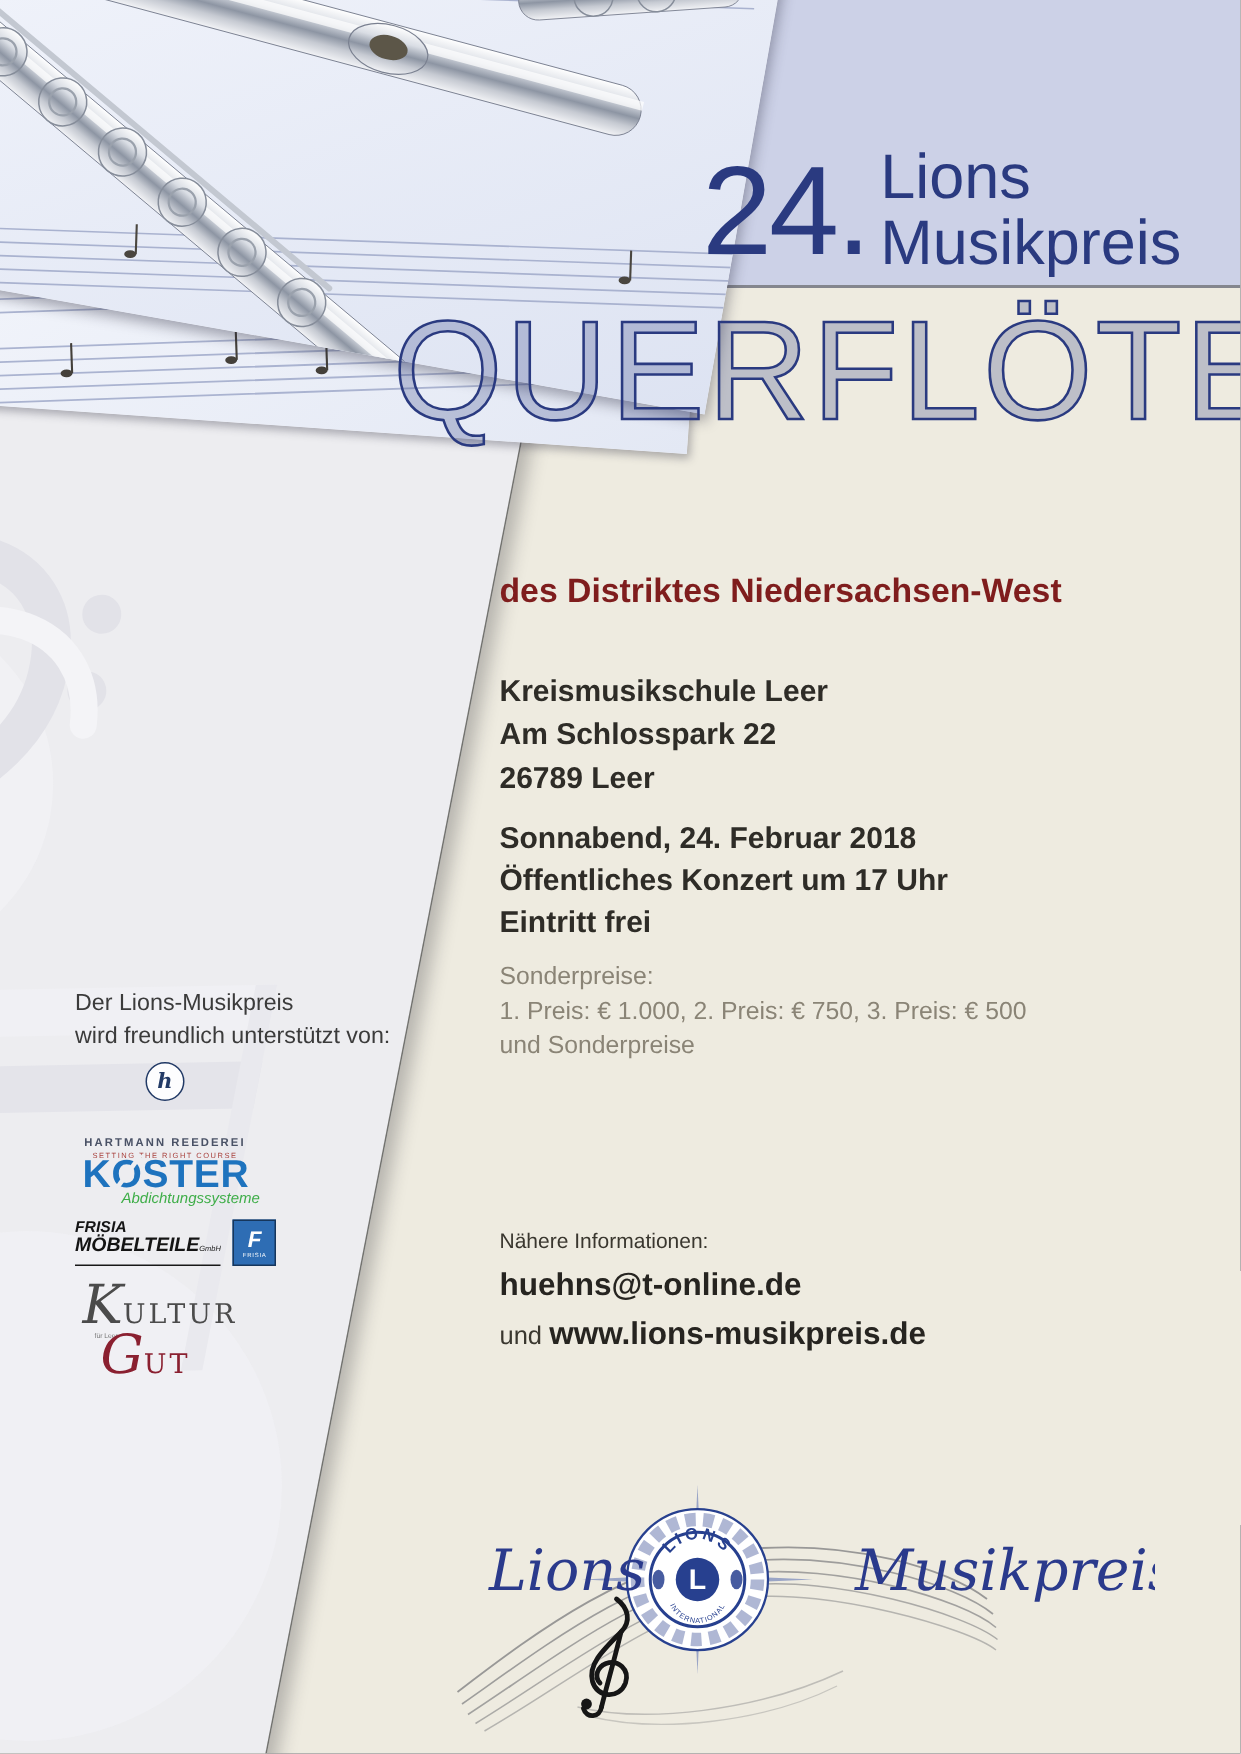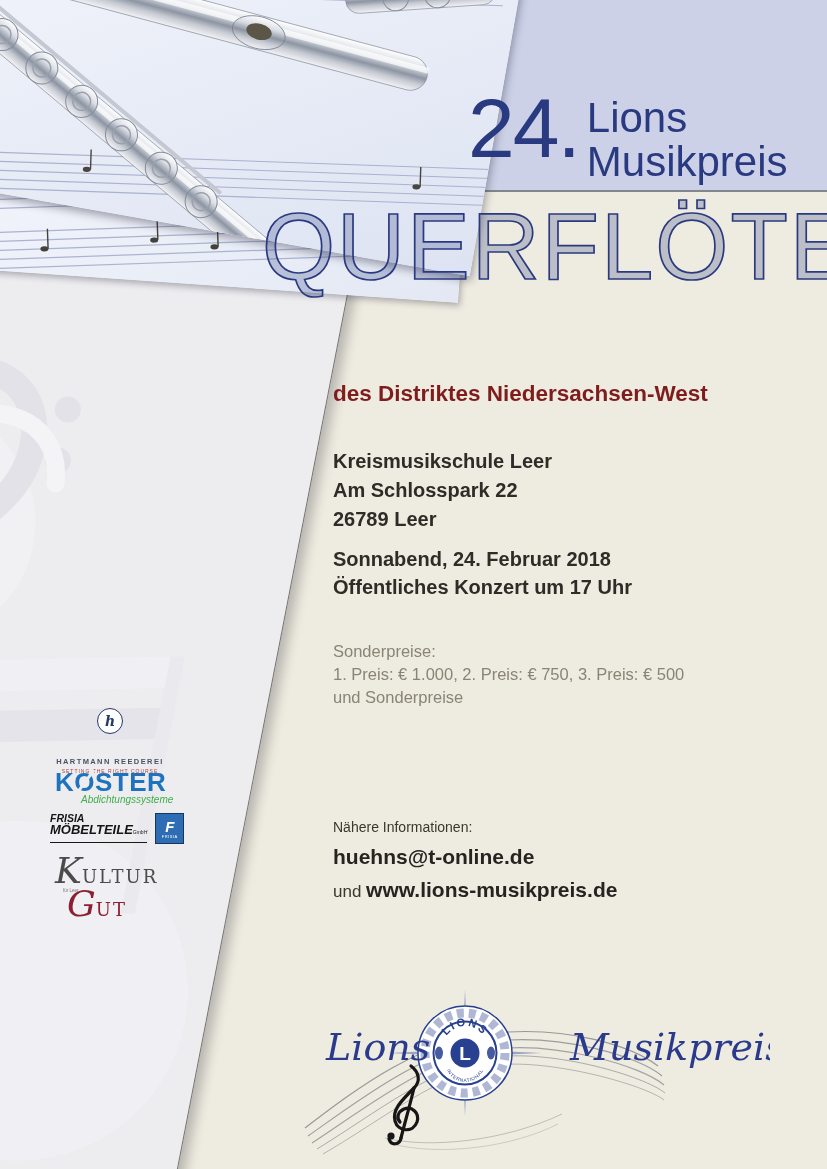--- a/index.html
+++ b/index.html
@@ -30,21 +30,21 @@
     background:#f2f4fb;
   }
   .flute-photo{
     position:absolute;left:-60px;top:-70px;width:560px;height:300px;
     transform:rotate(10deg);z-index:4;overflow:hidden;
     box-shadow:2px 4px 9px rgba(40,40,60,.4);
     background:#eef1f9;
   }
   
   .title-block{
-    position:absolute;left:468px;top:96px;z-index:5;display:flex;align-items:flex-start;
+    position:absolute;left:468px;top:96px;z-index:5;display:flex;align-items:center;
     color:#2a3a80;
   }
   .title-number{font-size:84px;line-height:.78;letter-spacing:-2px;margin-bottom:-2px;}
   .title-words{margin-left:8px;}
   .title-word{font-size:42px;line-height:44px;letter-spacing:0;}
   .instrument{
     position:absolute;left:262px;top:200px;z-index:5;
     font-size:94px;line-height:1;letter-spacing:2px;
     color:rgba(42,58,128,.25);
     -webkit-text-stroke:1.7px #2a3a80;
@@ -253,36 +253,41 @@
 
   <div class="abs venue">
     <div>Kreismusikschule Leer</div>
     <div>Am Schlosspark 22</div>
     <div>26789 Leer</div>
   </div>
 
   <div class="abs event">
     <div>Sonnabend, 24. Februar 2018</div>
     <div>Öffentliches Konzert um 17 Uhr</div>
+    <div>Eintritt frei</div>
   </div>
 
   <div class="abs prizes">
     <div>Sonderpreise:</div>
     <div>1. Preis: € 1.000, 2. Preis: € 750, 3. Preis: € 500</div>
     <div>und Sonderpreise</div>
   </div>
 
 
   <div class="abs info-heading">Nähere Informationen:</div>
   <div class="abs email">huehns@t-online.de</div>
   <div class="abs webline">
     <span>und</span>
     <span class="site">www.lions-musikpreis.de</span>
   </div>
 
+  <div class="abs sponsor-heading">
+    <div>Der Lions-Musikpreis</div>
+    <div>wird freundlich unterstützt von:</div>
+  </div>
 
   <div class="abs sponsor hartmann">
     <div class="ring">h</div>
     <div class="hname">HARTMANN REEDEREI</div>
     <div class="htag">SETTING THE RIGHT COURSE</div>
   </div>
 
   <div class="abs sponsor koester">
     <div class="kname"><span>K</span><span class="ko-o"><span>O</span><i></i></span><span>STER</span></div>
     <div class="ktag">Abdichtungssysteme</div>

